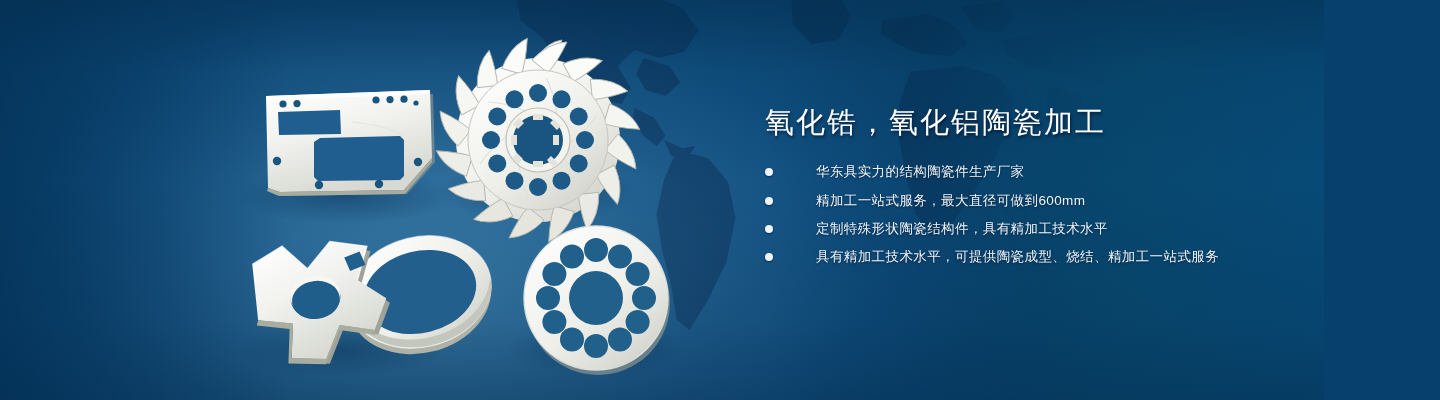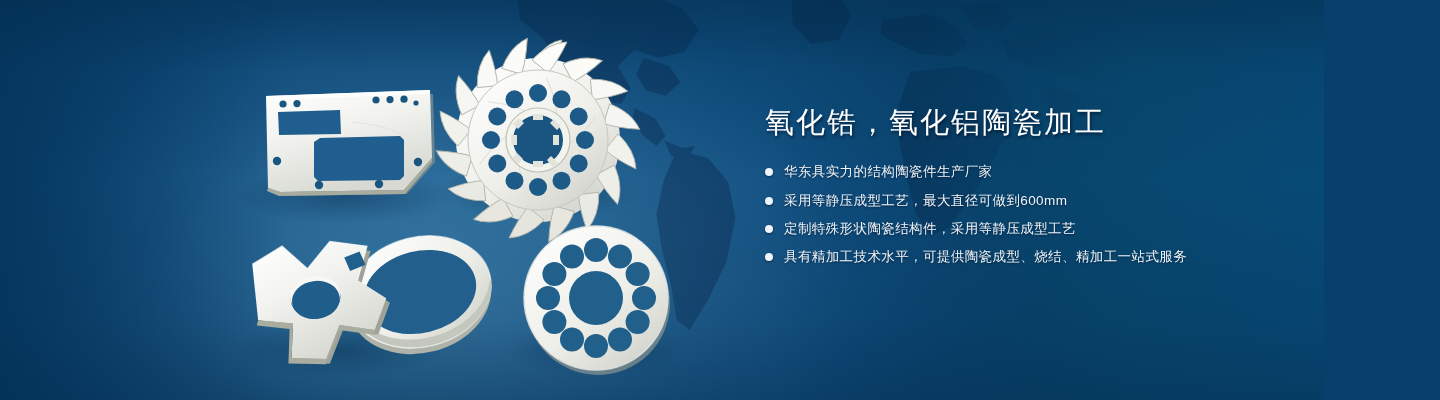--- a/index.html
+++ b/index.html
@@ -46,21 +46,21 @@
 
   
   .copy{ position:absolute; left:765px; top:104px; width:620px; }
   .headline{
     color:#ffffff; font-size:29px; line-height:1.25; letter-spacing:2px;
     font-weight:400; text-shadow:1px 2px 3px rgba(0,20,45,0.75);
     white-space:nowrap;
   }
   .bullets{ margin-top:22px; list-style:none; }
   .bullet{
-    display:flex; align-items:center; margin-bottom:8px; white-space:nowrap;
+    display:flex; align-items:center; margin-bottom:8px; white-space:nowrap;gap:32px;
   }
   .dot{
     width:8px; height:8px; border-radius:50%;
     background:#eef4f9; flex:0 0 8px; margin-right:11px;
     box-shadow:0 1px 2px rgba(0,18,40,0.6);
   }
   .btext{
     color:#f0f5fa; font-size:13.5px; line-height:1.5; letter-spacing:0.4px;
     text-shadow:0px 1px 2px rgba(0,20,45,0.65);
   }
@@ -305,25 +305,25 @@
 
   <div class="copy">
     <div class="headline">氧化锆，氧化铝陶瓷加工</div>
     <ul class="bullets">
       <li class="bullet">
         <span class="dot"></span>
         <span class="btext">华东具实力的结构陶瓷件生产厂家</span>
       </li>
       <li class="bullet">
         <span class="dot"></span>
-        <span class="btext">采用等静压成型工艺，最大直径可做到600mm</span>
+        <span class="btext">精加工一站式服务，最大直径可做到600mm</span>
       </li>
       <li class="bullet">
         <span class="dot"></span>
-        <span class="btext">定制特殊形状陶瓷结构件，采用等静压成型工艺</span>
+        <span class="btext">定制特殊形状陶瓷结构件，具有精加工技术水平</span>
       </li>
       <li class="bullet">
         <span class="dot"></span>
         <span class="btext">具有精加工技术水平，可提供陶瓷成型、烧结、精加工一站式服务</span>
       </li>
     </ul>
   </div>
 
 </div>
 

